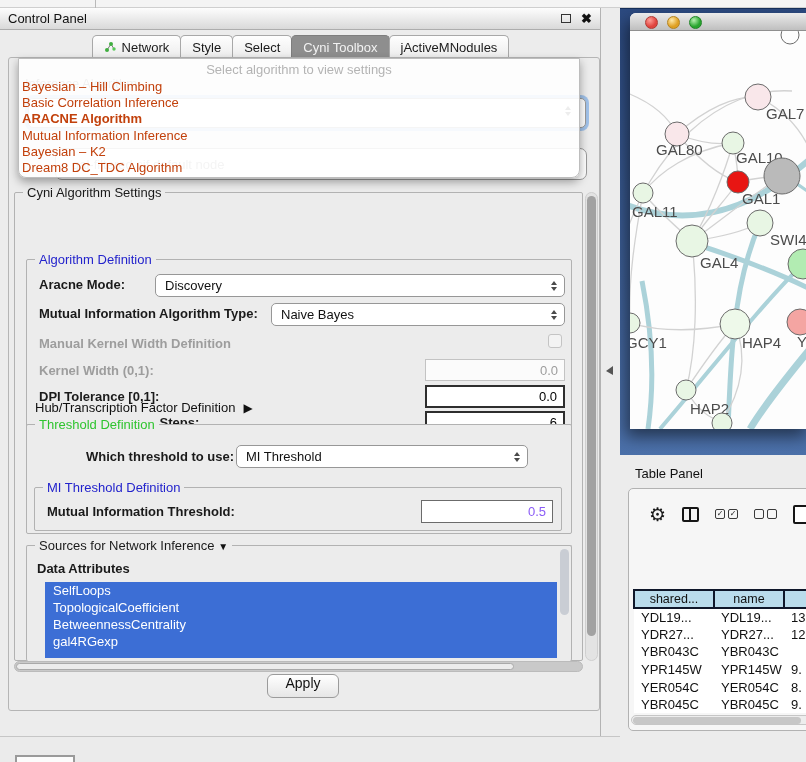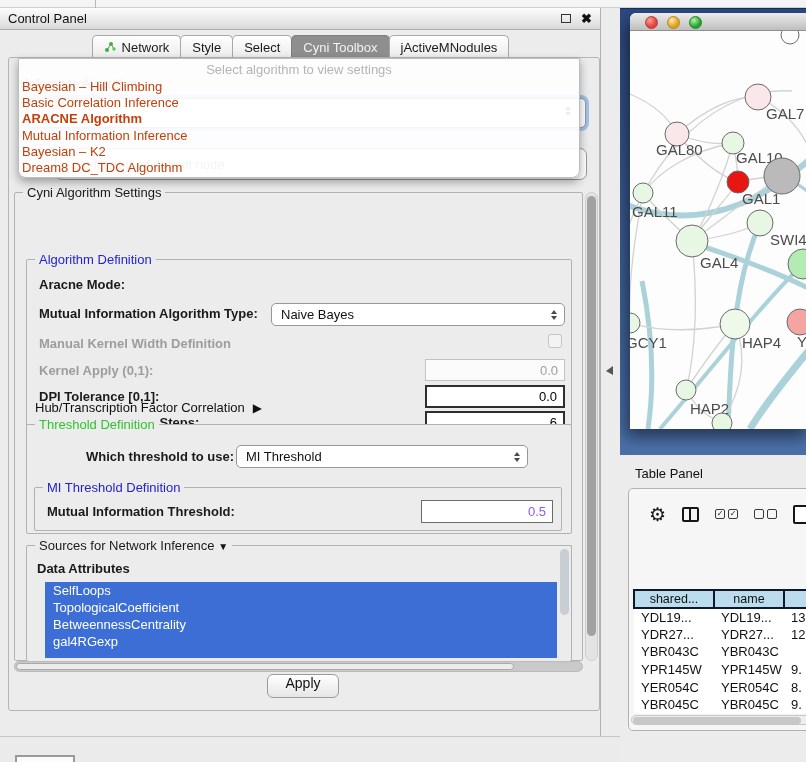--- a/index.html
+++ b/index.html
@@ -213,46 +213,53 @@
     <div id="vscroll" class="abs">
         <span class="thumb"></span>
       </div>
     <div id="hscroll" class="abs">
         <span class="thumb"></span>
       </div>
 
     <div id="algdef-group" class="abs group">
       <span class="legend blue">Algorithm Definition</span>
       <span class="flabel" style="left:12px; top:17px;">Aracne Mode:</span>
+      <div class="combo" style="left:128px; top:14px; width:410px;">
+        <span>Discovery</span>
+        <span class="spin">
+            <span class="u"></span>
+            <span class="d"></span>
+          </span>
+      </div>
       <span class="flabel" style="left:12px; top:46px;">Mutual Information Algorithm Type:</span>
       <div class="combo" style="left:244px; top:43px; width:294px;">
         <span>Naive Bayes</span>
         <span class="spin">
             <span class="u"></span>
             <span class="d"></span>
           </span>
       </div>
       <span class="flabel dis" style="left:12px; top:76px;">Manual Kernel Width Definition</span>
       <span class="cbx" style="left:521px; top:74px;"></span>
-      <span class="flabel dis" style="left:12px; top:103px;">Kernel Apply (0,1):</span>
+      <span class="flabel dis" style="left:12px; top:103px;">Kernel Width (0,1):</span>
       <div class="tf dis" style="left:398px; top:99px; width:140px; height:22px;">
           <span>0.0</span>
         </div>
       <span class="flabel" style="left:12px; top:129px;">DPI Tolerance [0,1]:</span>
       <div class="tf strong" style="left:398px; top:125px; width:140px; height:23px;">
           <span>0.0</span>
         </div>
       <span class="flabel" style="left:12px; top:155px;">Mutual Information Steps:</span>
       <div class="tf strong" style="left:398px; top:151px; width:140px; height:23px;">
           <span>6</span>
         </div>
     </div>
 
     <div id="hub-row" class="abs">
-      <span>Hub/Transcription Factor Correlation</span>
+      <span>Hub/Transcription Factor Definition</span>
       <span class="tri-r">▶</span>
     </div>
 
     <div id="thresh-group" class="abs group">
       <span class="legend green">Threshold Definition</span>
       <span class="flabel" style="left:59px; top:24px;">Which threshold to use:</span>
       <div class="combo" style="left:209px; top:20px; width:292px;">
         <span>MI Threshold</span>
         <span class="spin">
             <span class="u"></span>

